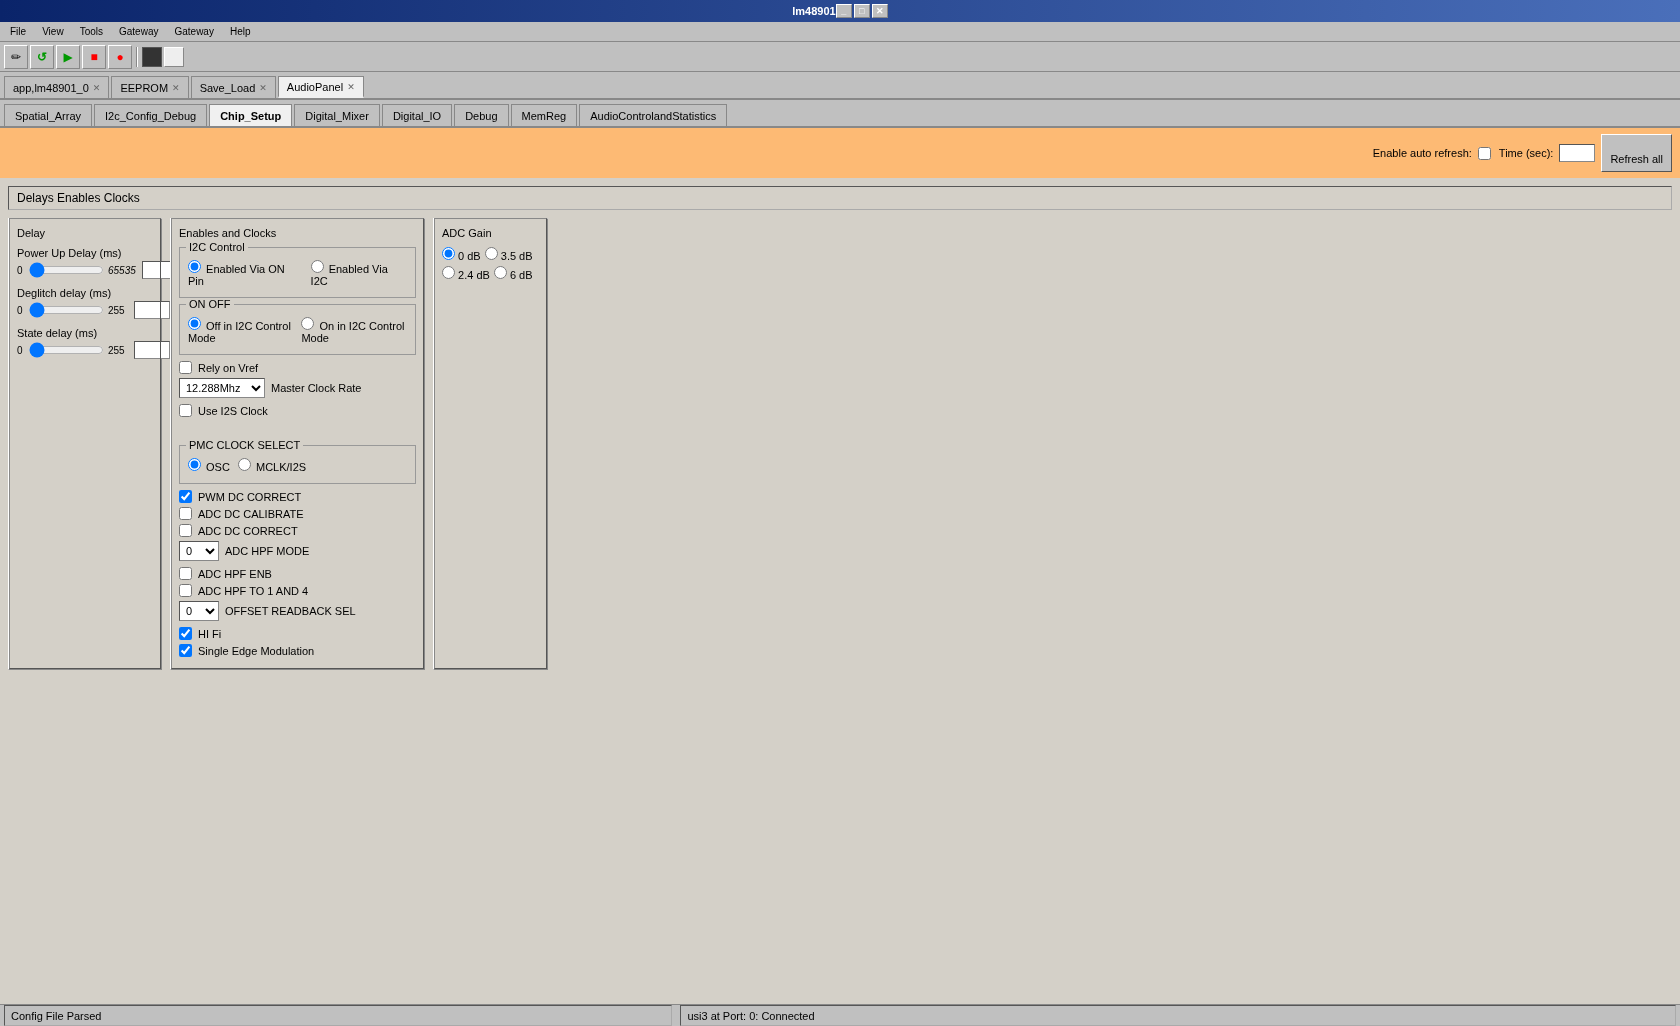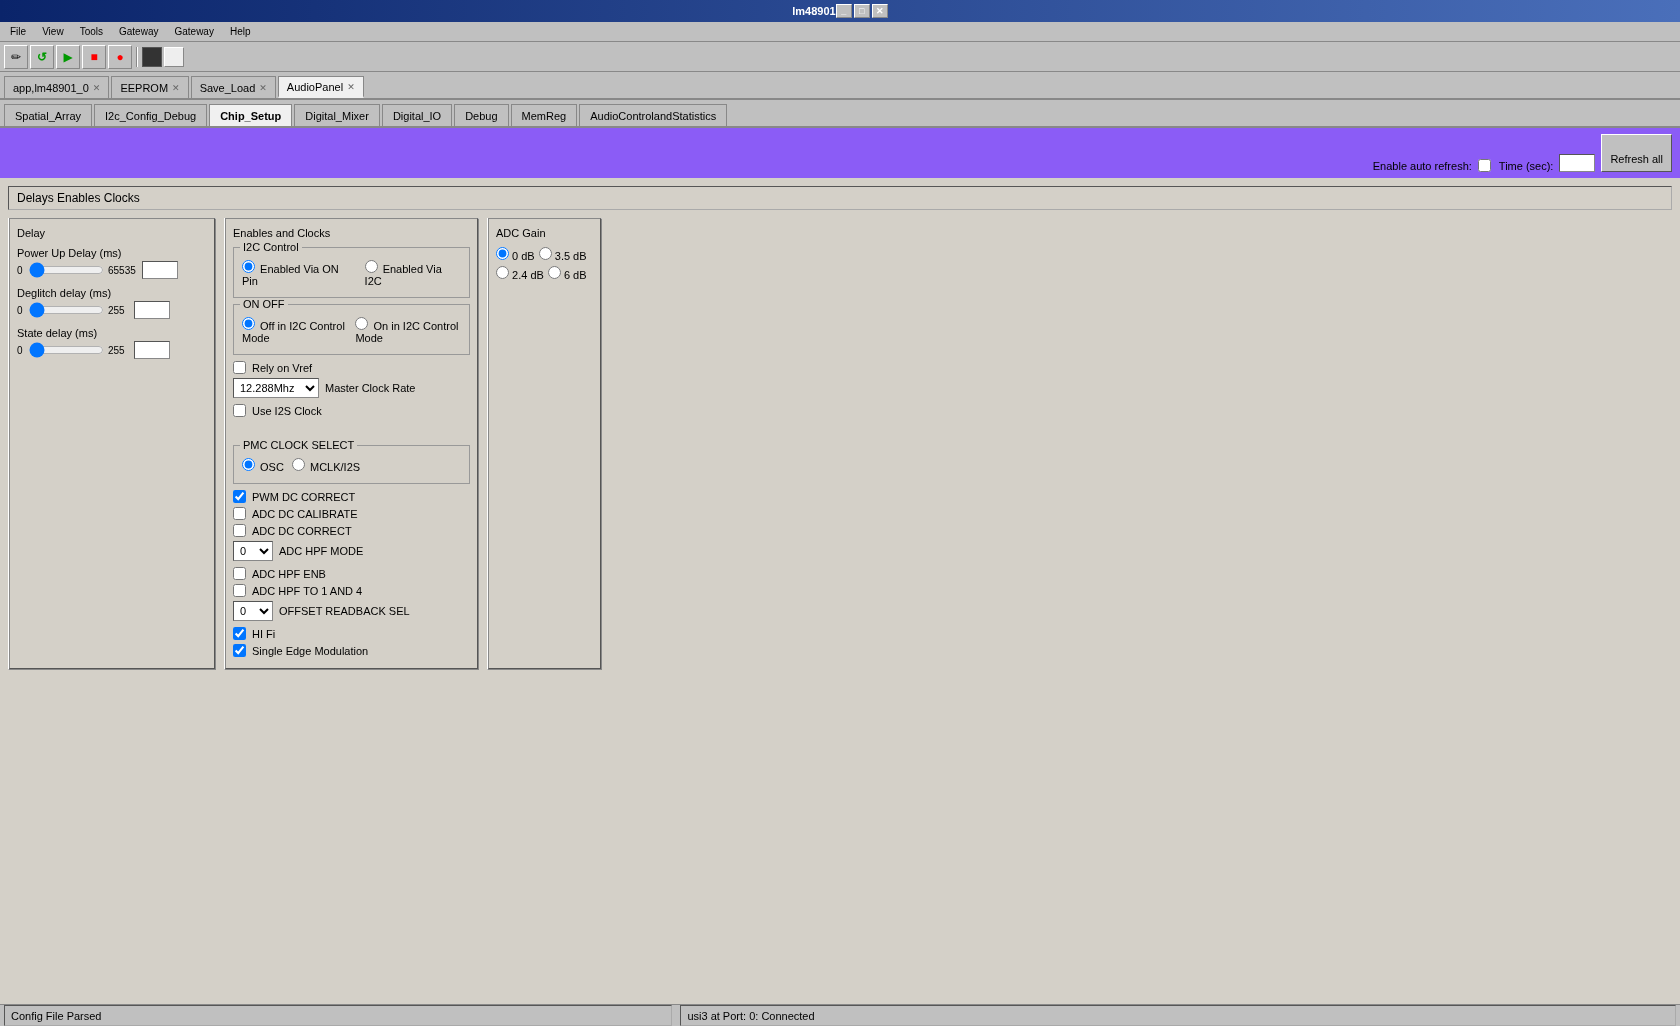--- a/index.html
+++ b/index.html
@@ -143,25 +143,25 @@
       align-items: center;
     }
     .content-tab.active {
       background: #f0f0f0;
       font-weight: bold;
     }
 
     
     #refresh-bar {
       display: flex;
-      align-items: flex-end;
+      align-items: center;
       justify-content: flex-end;
       padding: 6px 8px;
       gap: 6px;
-      background: #8b5cf6;
+      background: #fdba74;
     }
     #refresh-bar label { font-size: 11px; }
     #refresh-bar input[type=checkbox] { margin-right: 2px; }
     #refresh-bar input[type=text] {
       width: 40px;
       height: 18px;
       border: 1px solid #888;
       border-top-color: #555;
       border-left-color: #555;
       font-size: 11px;
@@ -423,30 +423,30 @@
     <input type="text" class="slider-value" style="width: 36px;">
     <button class="refresh-all-btn">Refresh all</button>
   </div>
 
   <div id="main-area" style="flex:1; overflow:hidden;">
 
     <div id="dec-header" style="border: 1px inset #aaa; padding: 4px 8px; margin-bottom: 8px; background: #d4d0c8; font-size: 12px;">Delays Enables Clocks</div>
 
     <div id="panels">
 
-      <div id="delay-panel" style="width:208px; border: 1px solid #888; border-top-color:#fff; border-left-color:#fff; padding:8px; background:#d4d0c8; position:relative;">
+      <div id="delay-panel" style="width:154px; border: 1px solid #888; border-top-color:#fff; border-left-color:#fff; padding:8px; background:#d4d0c8; position:relative;">
         <div style="position:absolute; top:-1px; left:0; right:0; bottom:0; border: 1px solid #555; border-top-color:#888; border-left-color:#888; pointer-events:none;"></div>
         <div style="font-size:11px; margin-bottom:8px; font-weight:normal;">Delay</div>
 
         <div class="slider-row">
           <label style="font-size:11px; display:block; margin-bottom:2px;">Power Up Delay (ms)</label>
           <div class="slider-container">
             <span class="slider-min">0</span>
             <input type="range" min="0" max="65535" value="0" style="width: 75px;">
-            <span class="slider-max" style="font-size:10px; min-width:30px;">65535</span>
+            <span class="slider-max" style="font-size:10px; min-width:30px;font-style:italic;">65535</span>
             <input type="text" class="slider-value" style="">
           </div>
         </div>
 
         <div class="slider-row">
           <label style="font-size:11px; display:block; margin-bottom:2px;">Deglitch delay (ms)</label>
           <div class="slider-container">
             <span class="slider-min">0</span>
             <input type="range" min="0" max="255" value="0" style="width: 75px;">
             <span class="slider-max" style="font-size:10px; min-width:22px;">255</span>

